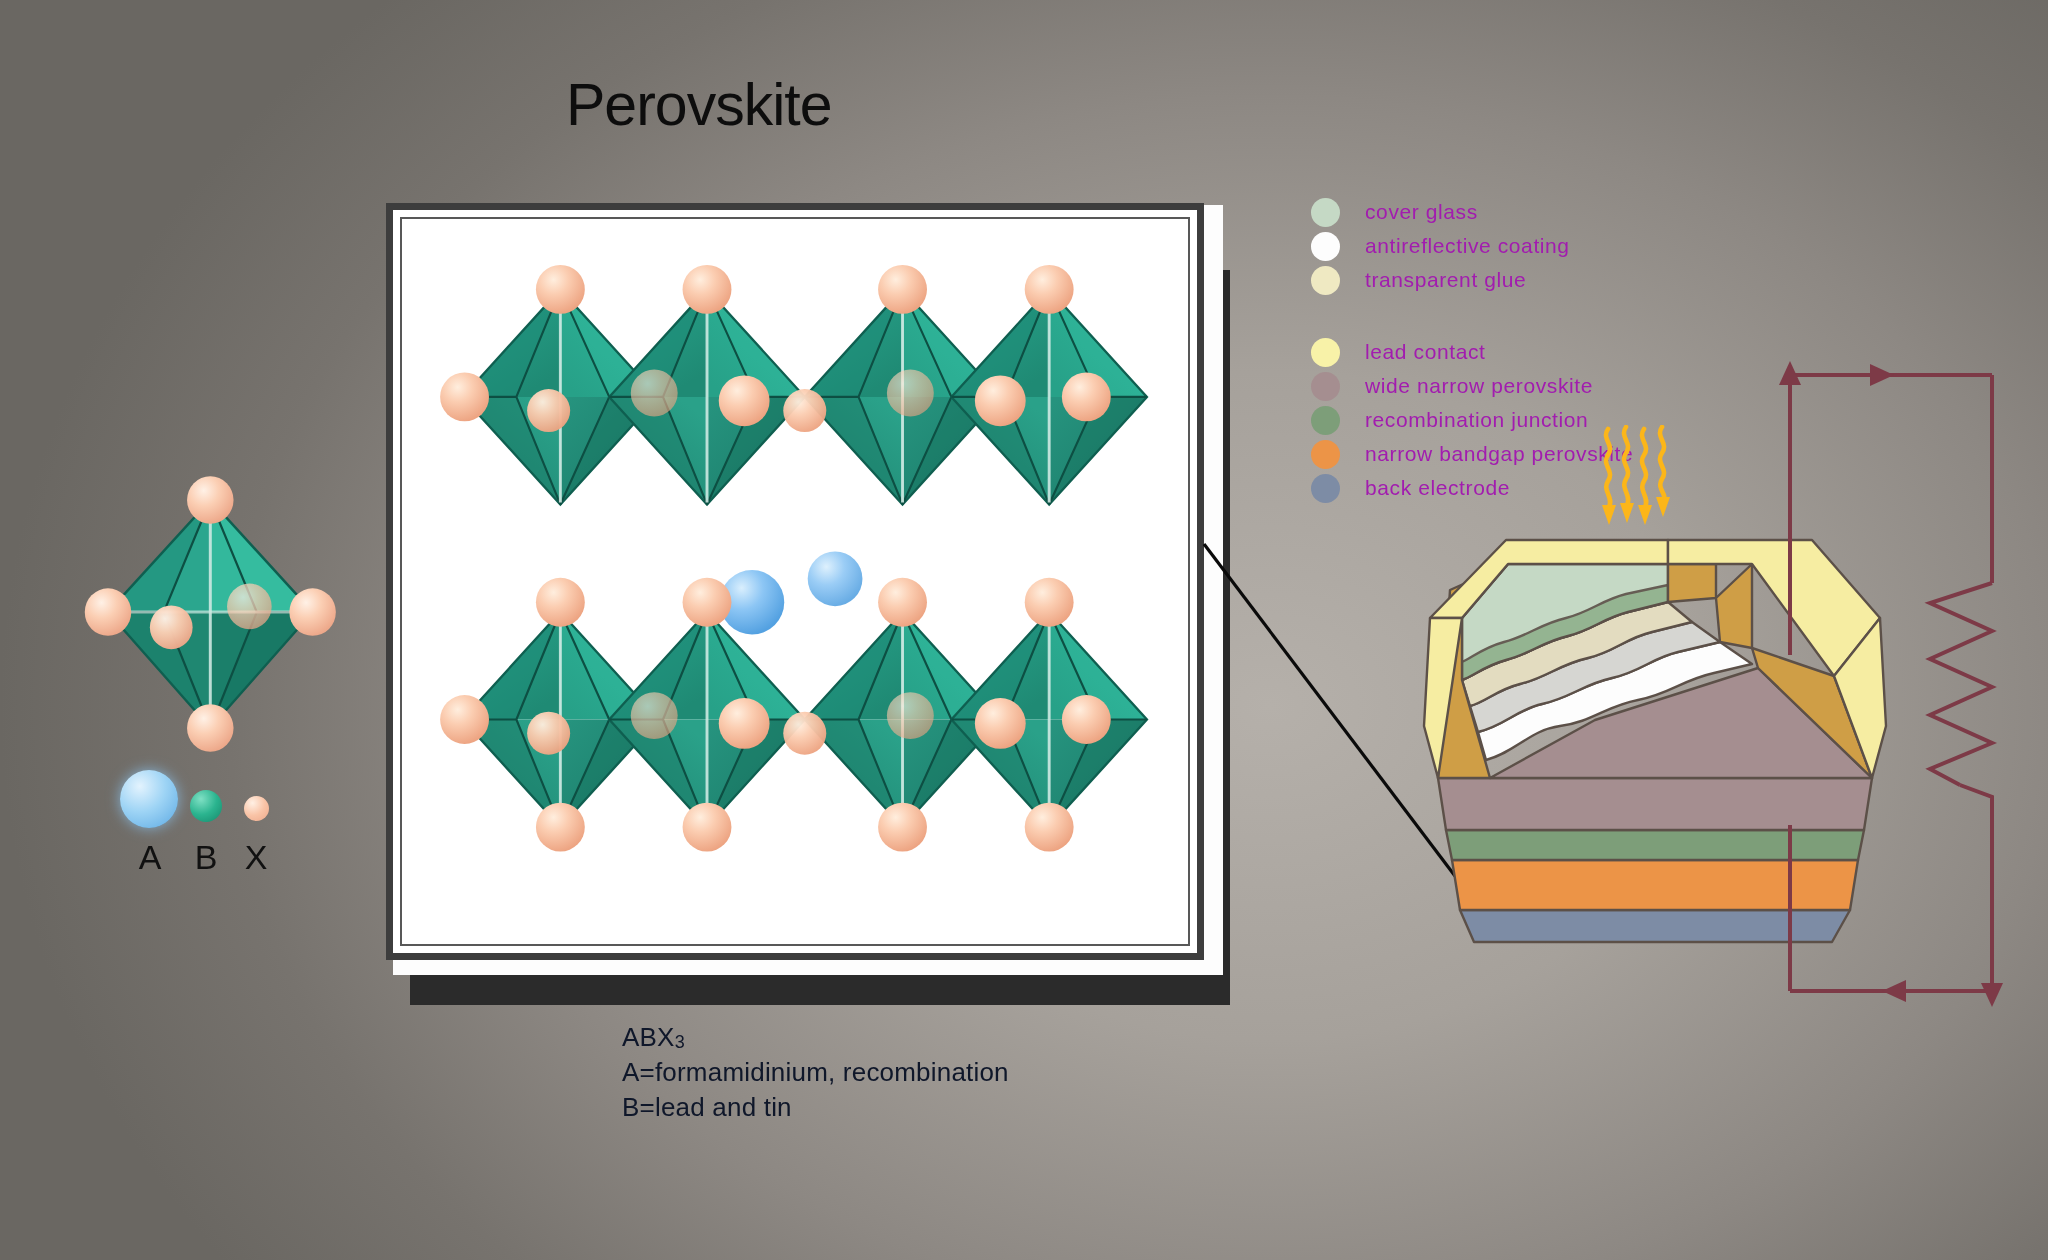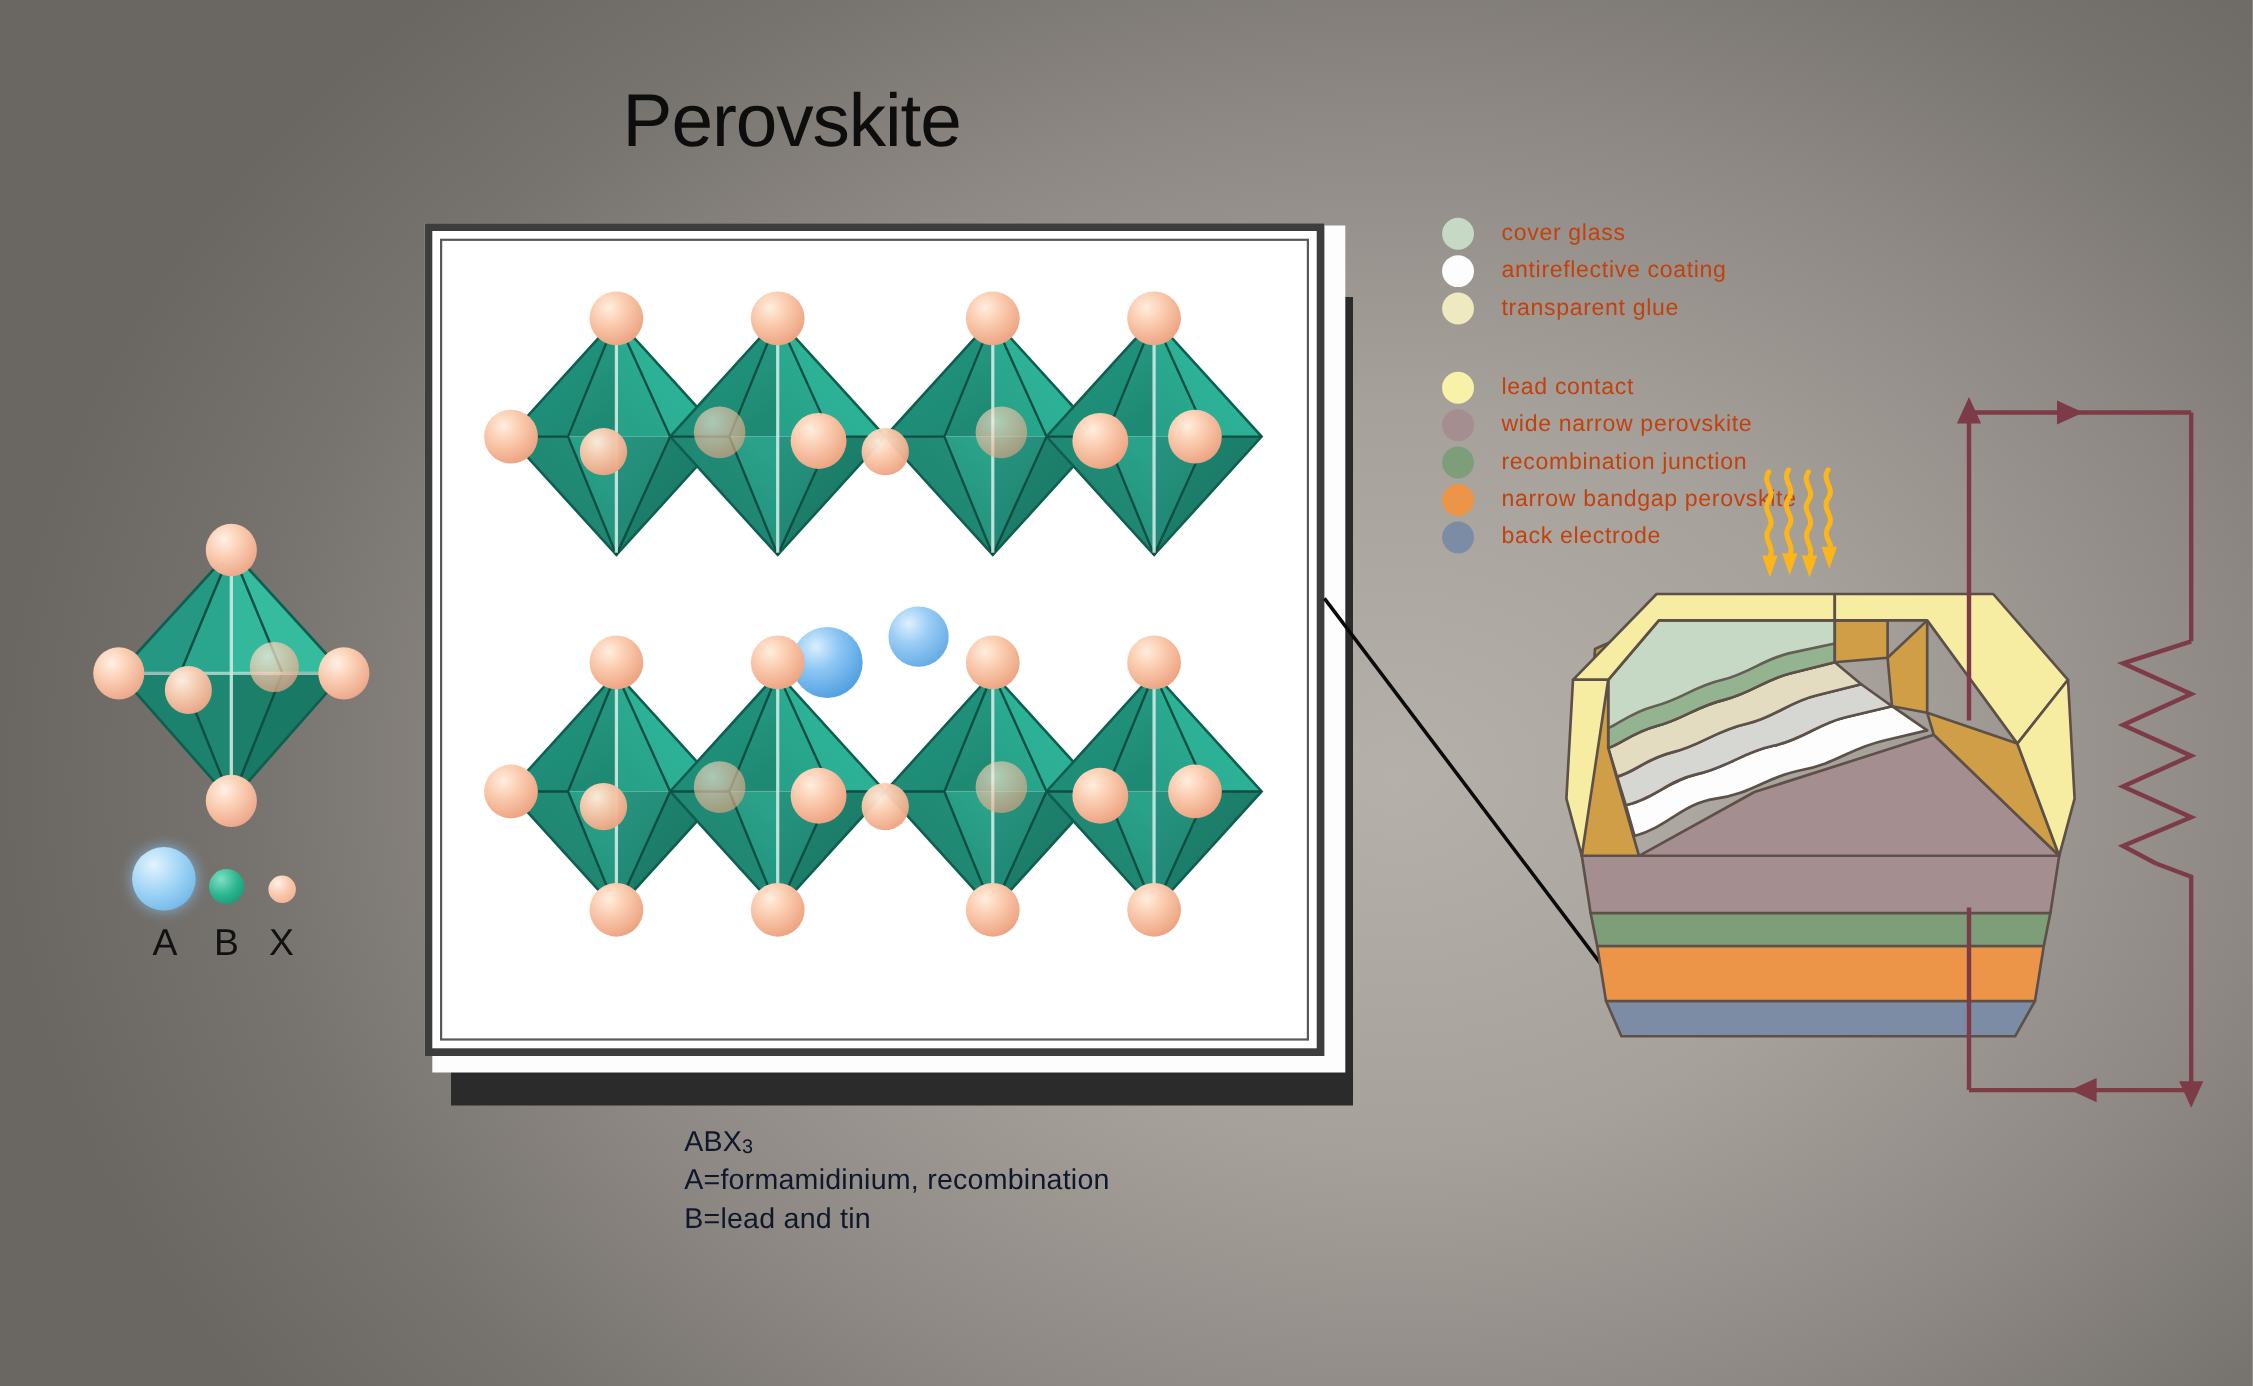--- a/index.html
+++ b/index.html
@@ -8,21 +8,21 @@
   body {
     font-family:"Liberation Sans", sans-serif;
     background:
       radial-gradient(ellipse 62% 78% at 62% 56%, #b5b0aa 0%, #a6a19b 34%, #8d8883 62%, #77736e 82%, #6a6762 100%);
     position:relative;
   }
 
   
   #title {
     position:absolute; left:566px; top:76px;
-    font-size:68px; font-weight:300; color:#0d0d0d;
+    font-size:59px; font-weight:300; color:#0d0d0d;
     letter-spacing:-1px; line-height:1;
     font-family:"Liberation Sans", sans-serif;
   }
 
   
   #panel-shadow {
     position:absolute; left:410px; top:270px;
     width:820px; height:735px;
     background:#2b2b2b;
   }
@@ -58,21 +58,21 @@
 
   
   #legend { position:absolute; left:1311px; top:195px; width:420px; }
   .legend-group { margin-bottom:38px; }
   .legend-row { display:flex; align-items:center; height:34px; }
   .legend-dot {
     width:29px; height:29px; border-radius:50%; flex:0 0 auto;
     margin-right:25px;
   }
   .legend-text {
-    font-size:21px; color:#c2410c; font-weight:400;
+    font-size:21px; color:#a21caf; font-weight:400;
     letter-spacing:0.6px; white-space:nowrap;
     font-family:"Liberation Sans", sans-serif;
   }
 
   
   #leader { position:absolute; left:1200px; top:540px; width:300px; height:340px; }
 
   
   #rays { position:absolute; left:1600px; top:425px; width:80px; height:110px; }
 

